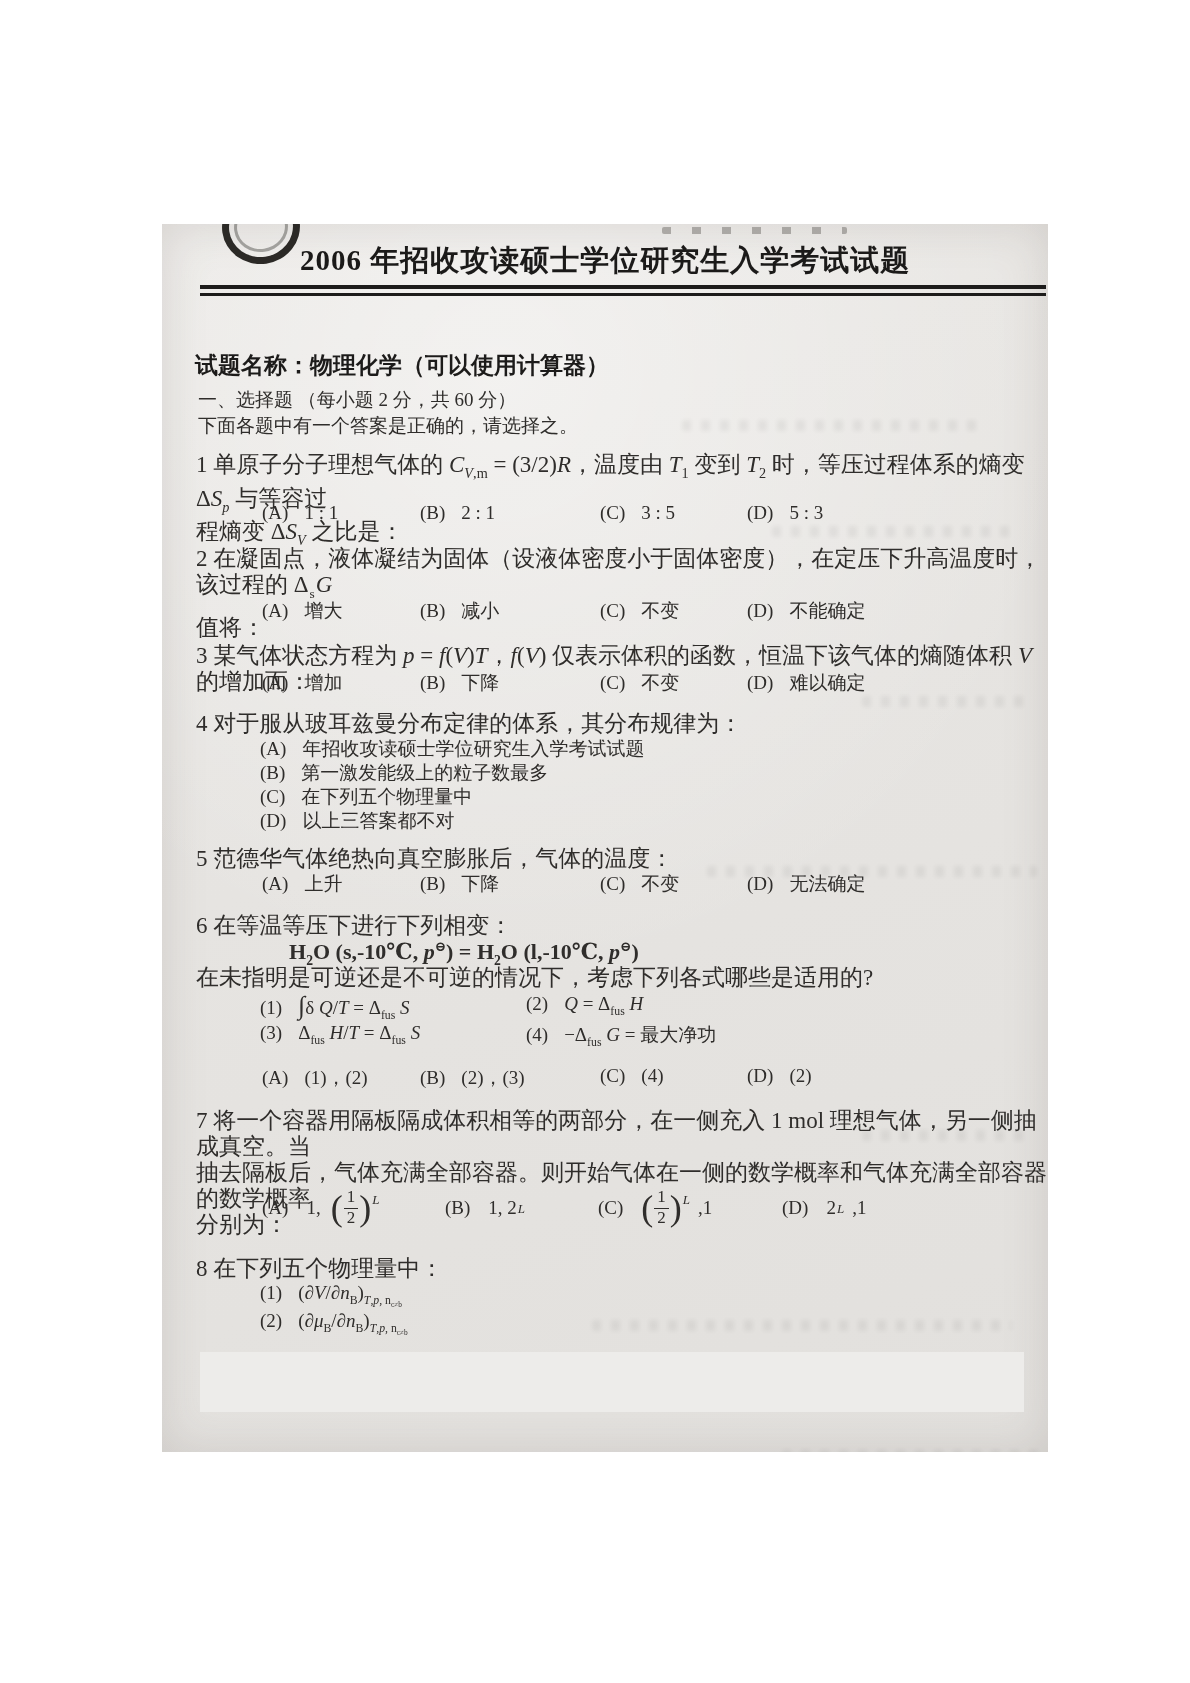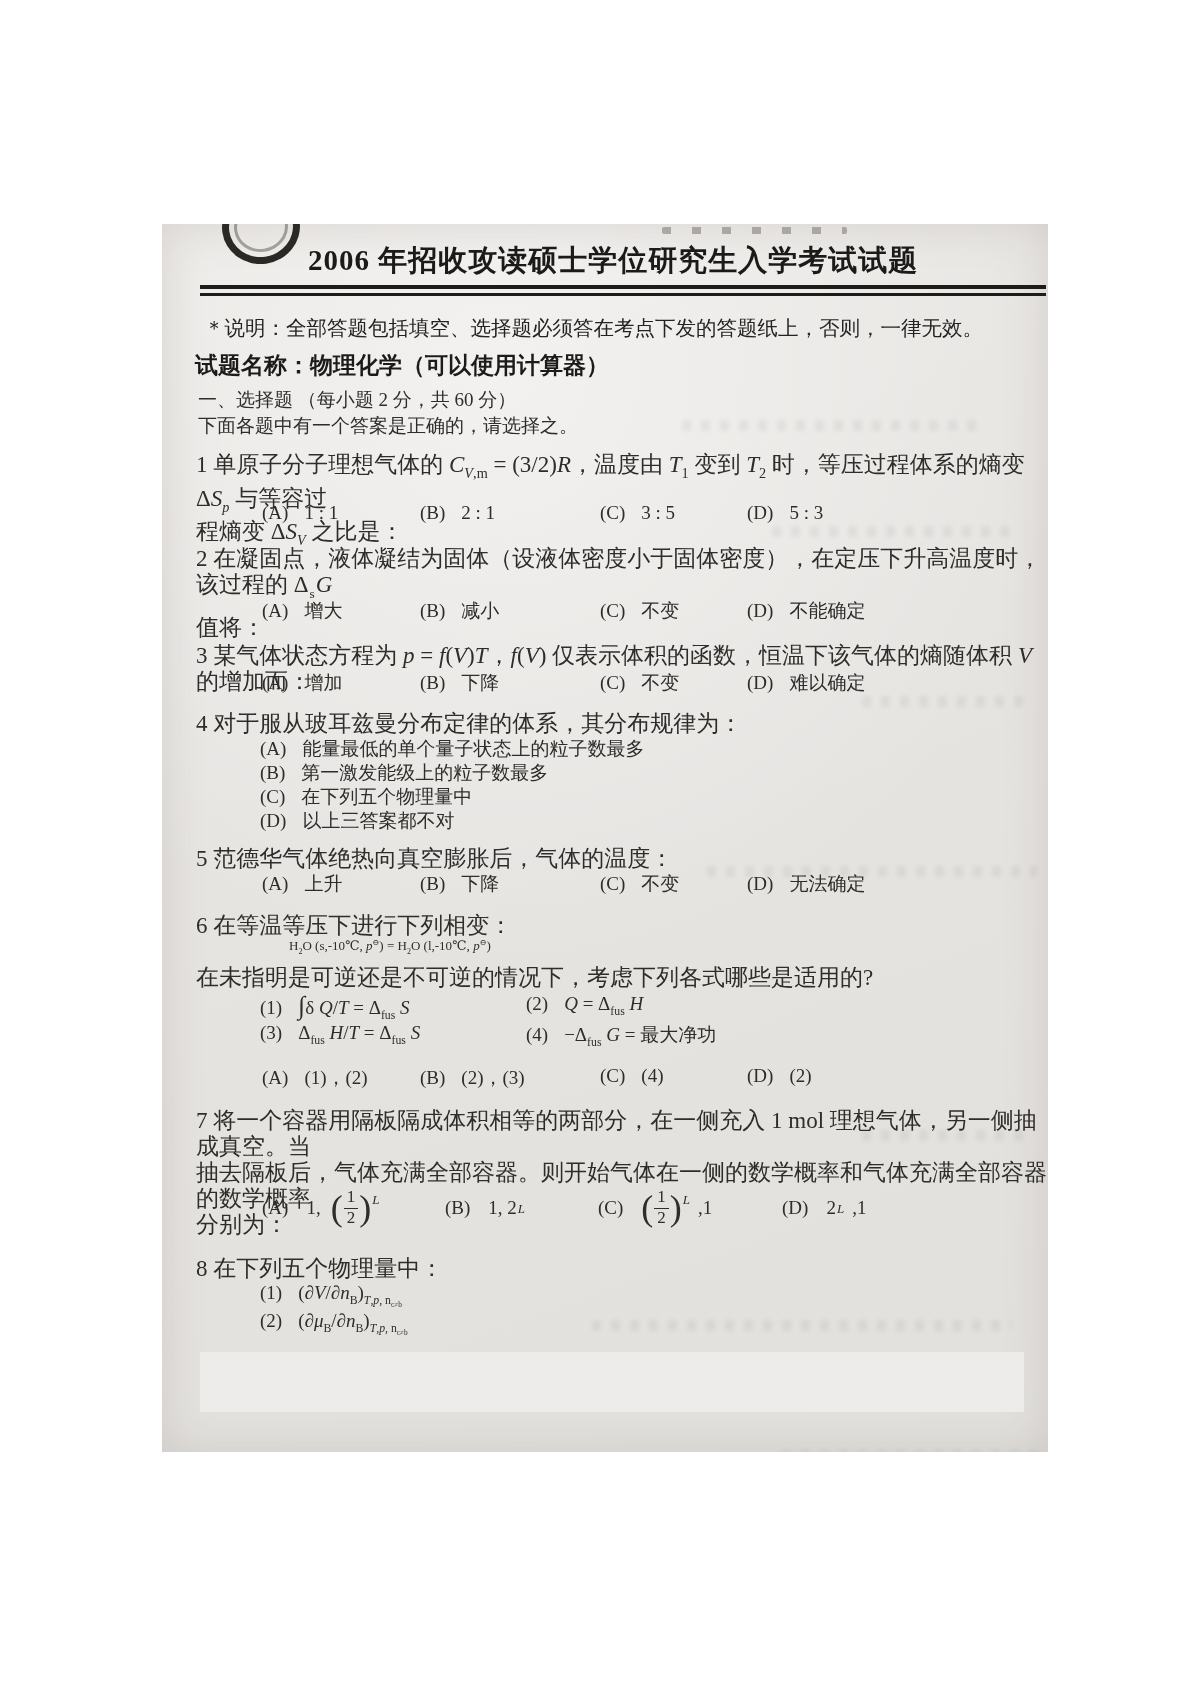--- a/index.html
+++ b/index.html
@@ -18,37 +18,37 @@
   }
   .abs { position:absolute; }
   
   .seal { left:60px; top:-34px; width:64px; height:60px; border-radius:50%;
           border:7px solid #2b2926; transform:rotate(-8deg); }
   .seal::after { content:''; position:absolute; inset:5px; border-radius:50%;
           border:3px solid rgba(43,41,38,0.38); }
   .remnant { left:500px; top:3px; width:185px; height:7px; opacity:0.5; border-radius:2px;
           background:repeating-linear-gradient(90deg,#6f6c68 0 9px, transparent 9px 30px); }
   .title { left:0; top:17px; width:100%; text-align:center; font-size:29px; font-weight:bold;
-          letter-spacing:1px; color:#1b1a19;margin-left:8px; }
+          letter-spacing:1px; color:#1b1a19; }
   .rule { left:38px; top:61px; width:846px; height:4px;
           border-top:4px solid #1d1c1b; border-bottom:3px solid #1d1c1b; }
   .notice { left:42px; top:90px; width:840px; font-size:20.5px; color:#242322; }
   .subject { left:33px; top:126px; font-size:23px; font-weight:bold; color:#1c1b1a; }
   .sec-h { left:36px; top:163px; font-size:19px; }
   .sec-n { left:36px; top:189px; font-size:19px; }
   
   .stem { left:34px; width:852px; font-size:23px; line-height:26px; }
   .optrow { left:0; width:100%; height:26px; font-size:19px; }
   .opt { position:absolute; top:0; white-space:nowrap;text-align:right; }
   .oA { left:100px; } .oB { left:258px; } .oC { left:438px; } .oD { left:585px; }
   .lab { margin-right:16px; }
   .stackopt { left:98px; font-size:19px; white-space:nowrap; }
   .subitem { position:absolute; top:0; white-space:nowrap; font-size:19px; }
   .s1 { left:98px; } .s2 { left:364px; }
-  .eq { left:127px; font-size:13px; }
+  .eq { left:127px; font-size:22px;font-weight:bold; }
   sub { font-size:0.62em; } sup { font-size:0.62em; }
   .int { font-size:1.35em; line-height:1; }
   .stk { display:inline-flex; flex-direction:column; align-items:center;
          font-size:0.58em; line-height:1.05; vertical-align:-0.45em; margin:0 1px; }
   
   .q7row { left:0; width:100%; height:56px; font-size:19px; }
   .q7row .opt { display:flex; align-items:center; height:56px; }
   .q7A { left:100px; } .q7B { left:283px; } .q7C { left:436px; } .q7D { left:620px; }
   .q7row .lab { margin-right:18px; }
   .optbody { display:inline-flex; align-items:center; }
@@ -67,21 +67,20 @@
 </head>
 <body>
 
 <div class="paper">
 
   <div class="abs seal"></div>
   <div class="abs remnant"></div>
 
   <div class="abs title">2006 年招收攻读硕士学位研究生入学考试试题</div>
   <div class="abs rule"></div>
-  <div class="abs notice">＊说明：全部答题包括填空、选择题必须答在考点下发的答题纸上，否则，一律无效。</div>
   <div class="abs subject">试题名称：物理化学（可以使用计算器）</div>
   <div class="abs sec-h">一、选择题 （每小题 2 分，共 60 分）</div>
   <div class="abs sec-n">下面各题中有一个答案是正确的，请选择之。</div>
 
   <div class="abs stem" style="top:228px">1 单原子分子理想气体的 <i>C</i><sub><i>V</i>,m</sub> = (3/2)<i>R</i>，温度由 <i>T</i><sub>1</sub> 变到 <i>T</i><sub>2</sub> 时，等压过程体系的熵变 Δ<i>S</i><sub><i>p</i></sub> 与等容过<br>程熵变 Δ<i>S</i><sub><i>V</i></sub> 之比是：</div>
   <div class="abs optrow" style="top:278px">
     <span class="opt oA"><span class="lab">(A)</span><span>1 : 1</span></span>
     <span class="opt oB"><span class="lab">(B)</span><span>2 : 1</span></span>
     <span class="opt oC"><span class="lab">(C)</span><span>3 : 5</span></span>
     <span class="opt oD"><span class="lab">(D)</span><span>5 : 3</span></span>
@@ -100,21 +99,21 @@
 
   <div class="abs stem" style="top:419px">3 某气体状态方程为 <i>p</i> = <i>f</i>(<i>V</i>)<i>T</i>，<i>f</i>(<i>V</i>) 仅表示体积的函数，恒温下该气体的熵随体积 <i>V</i> 的增加而：</div>
   <div class="abs optrow" style="top:446px">
     <span class="opt oA"><span class="lab">(A)</span><span>增加</span></span>
     <span class="opt oB"><span class="lab">(B)</span><span>下降</span></span>
     <span class="opt oC"><span class="lab">(C)</span><span>不变</span></span>
     <span class="opt oD"><span class="lab">(D)</span><span>难以确定</span></span>
   </div>
 
   <div class="abs stem" style="top:487px">4 对于服从玻耳兹曼分布定律的体系，其分布规律为：</div>
-  <div class="abs stackopt" style="top:512px"><span class="lab">(A)</span><span>能量最低的单个量子状态上的粒子数最多</span></div>
+  <div class="abs stackopt" style="top:512px"><span class="lab">(A)</span><span>年招收攻读硕士学位研究生入学考试试题</span></div>
   <div class="abs stackopt" style="top:536px"><span class="lab">(B)</span><span>第一激发能级上的粒子数最多</span></div>
   <div class="abs stackopt" style="top:560px"><span class="lab">(C)</span><span>在下列五个物理量中</span></div>
   <div class="abs stackopt" style="top:584px"><span class="lab">(D)</span><span>以上三答案都不对</span></div>
 
   <div class="abs stem" style="top:622px">5 范德华气体绝热向真空膨胀后，气体的温度：</div>
   <div class="abs optrow" style="top:647px">
     <span class="opt oA"><span class="lab">(A)</span><span>上升</span></span>
     <span class="opt oB"><span class="lab">(B)</span><span>下降</span></span>
     <span class="opt oC"><span class="lab">(C)</span><span>不变</span></span>
     <span class="opt oD"><span class="lab">(D)</span><span>无法确定</span></span>

